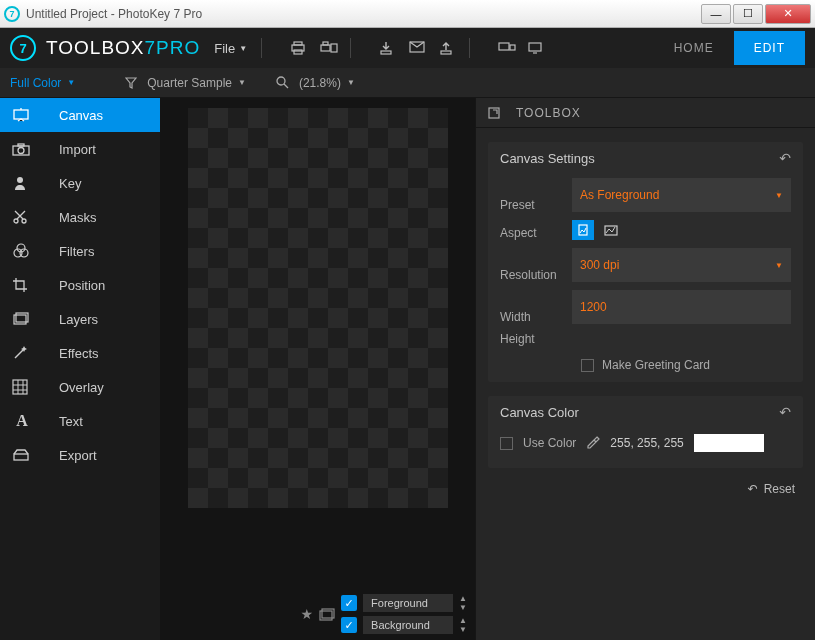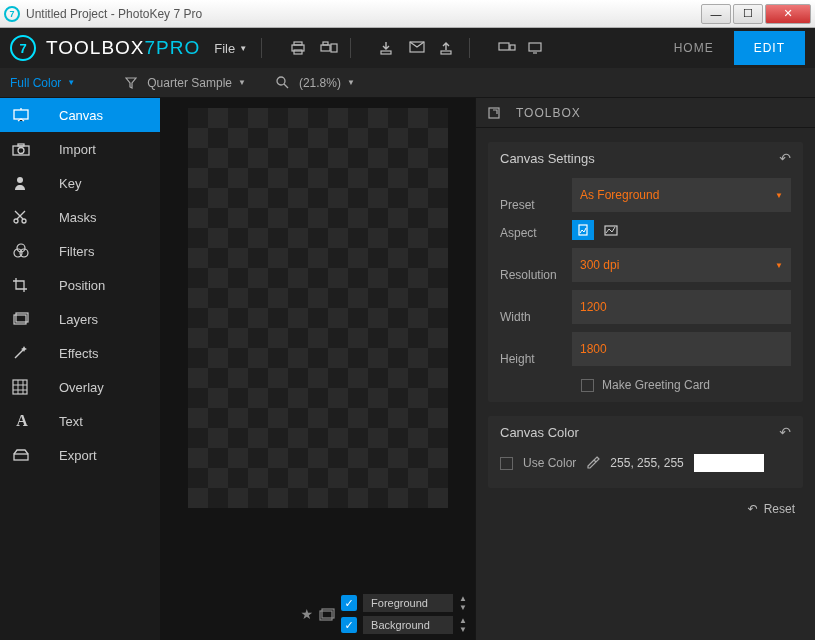--- a/index.html
+++ b/index.html
@@ -374,23 +374,20 @@
         </div>
       </div>
       <div class="field-row">
         <div class="field-label">Width</div>
         <div class="field-val">
             <span>1200</span>
           </div>
       </div>
       <div class="field-row">
         <div class="field-label">Height</div>
-        <div class="field-val">
-            <span>1800</span>
-          </div>
       </div>
       <div class="greet-row">
         <div class="checkbox"></div>
         <span>Make Greeting Card</span>
       </div>
     </div>
 
     <div class="panel-section">
       <div class="section-hdr">
         <span>Canvas Color</span>

